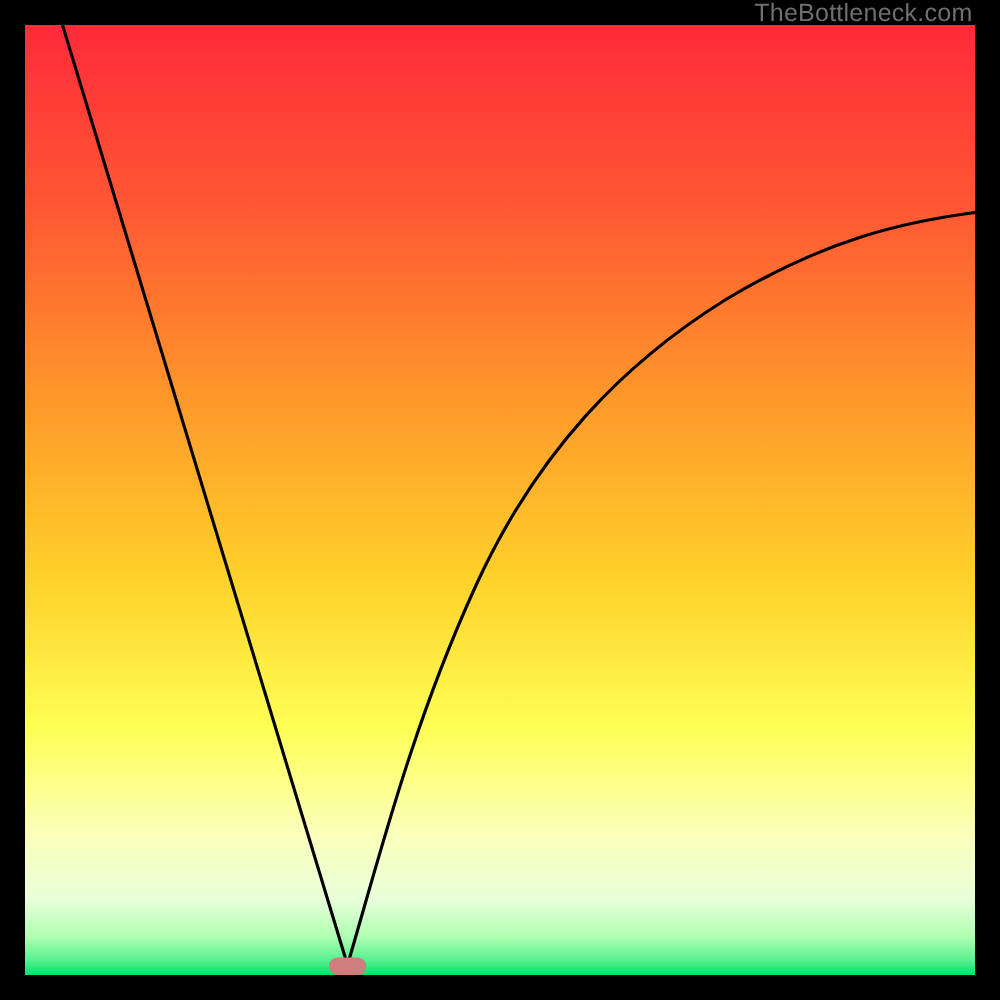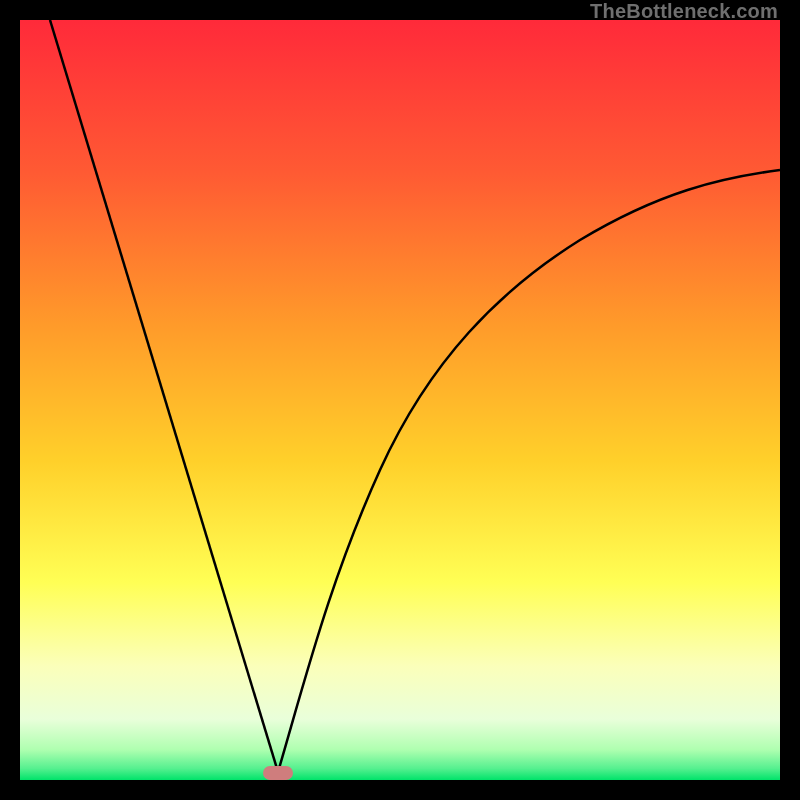--- a/index.html
+++ b/index.html
@@ -26,21 +26,21 @@
     width: 760px;
     height: 760px;
   }
   .watermark {
     position: absolute;
     top: 0px;
     right: 22px;
     color: #6f6f6f;
     font-size: 20px;
     letter-spacing: 0.2px;
-    font-weight: 700;
+    font-weight: 400;
   }
   .curve-svg {
     position: absolute;
     left: 20px;
     top: 20px;
     width: 760px;
     height: 760px;
   }
   .marker {
     position: absolute;

